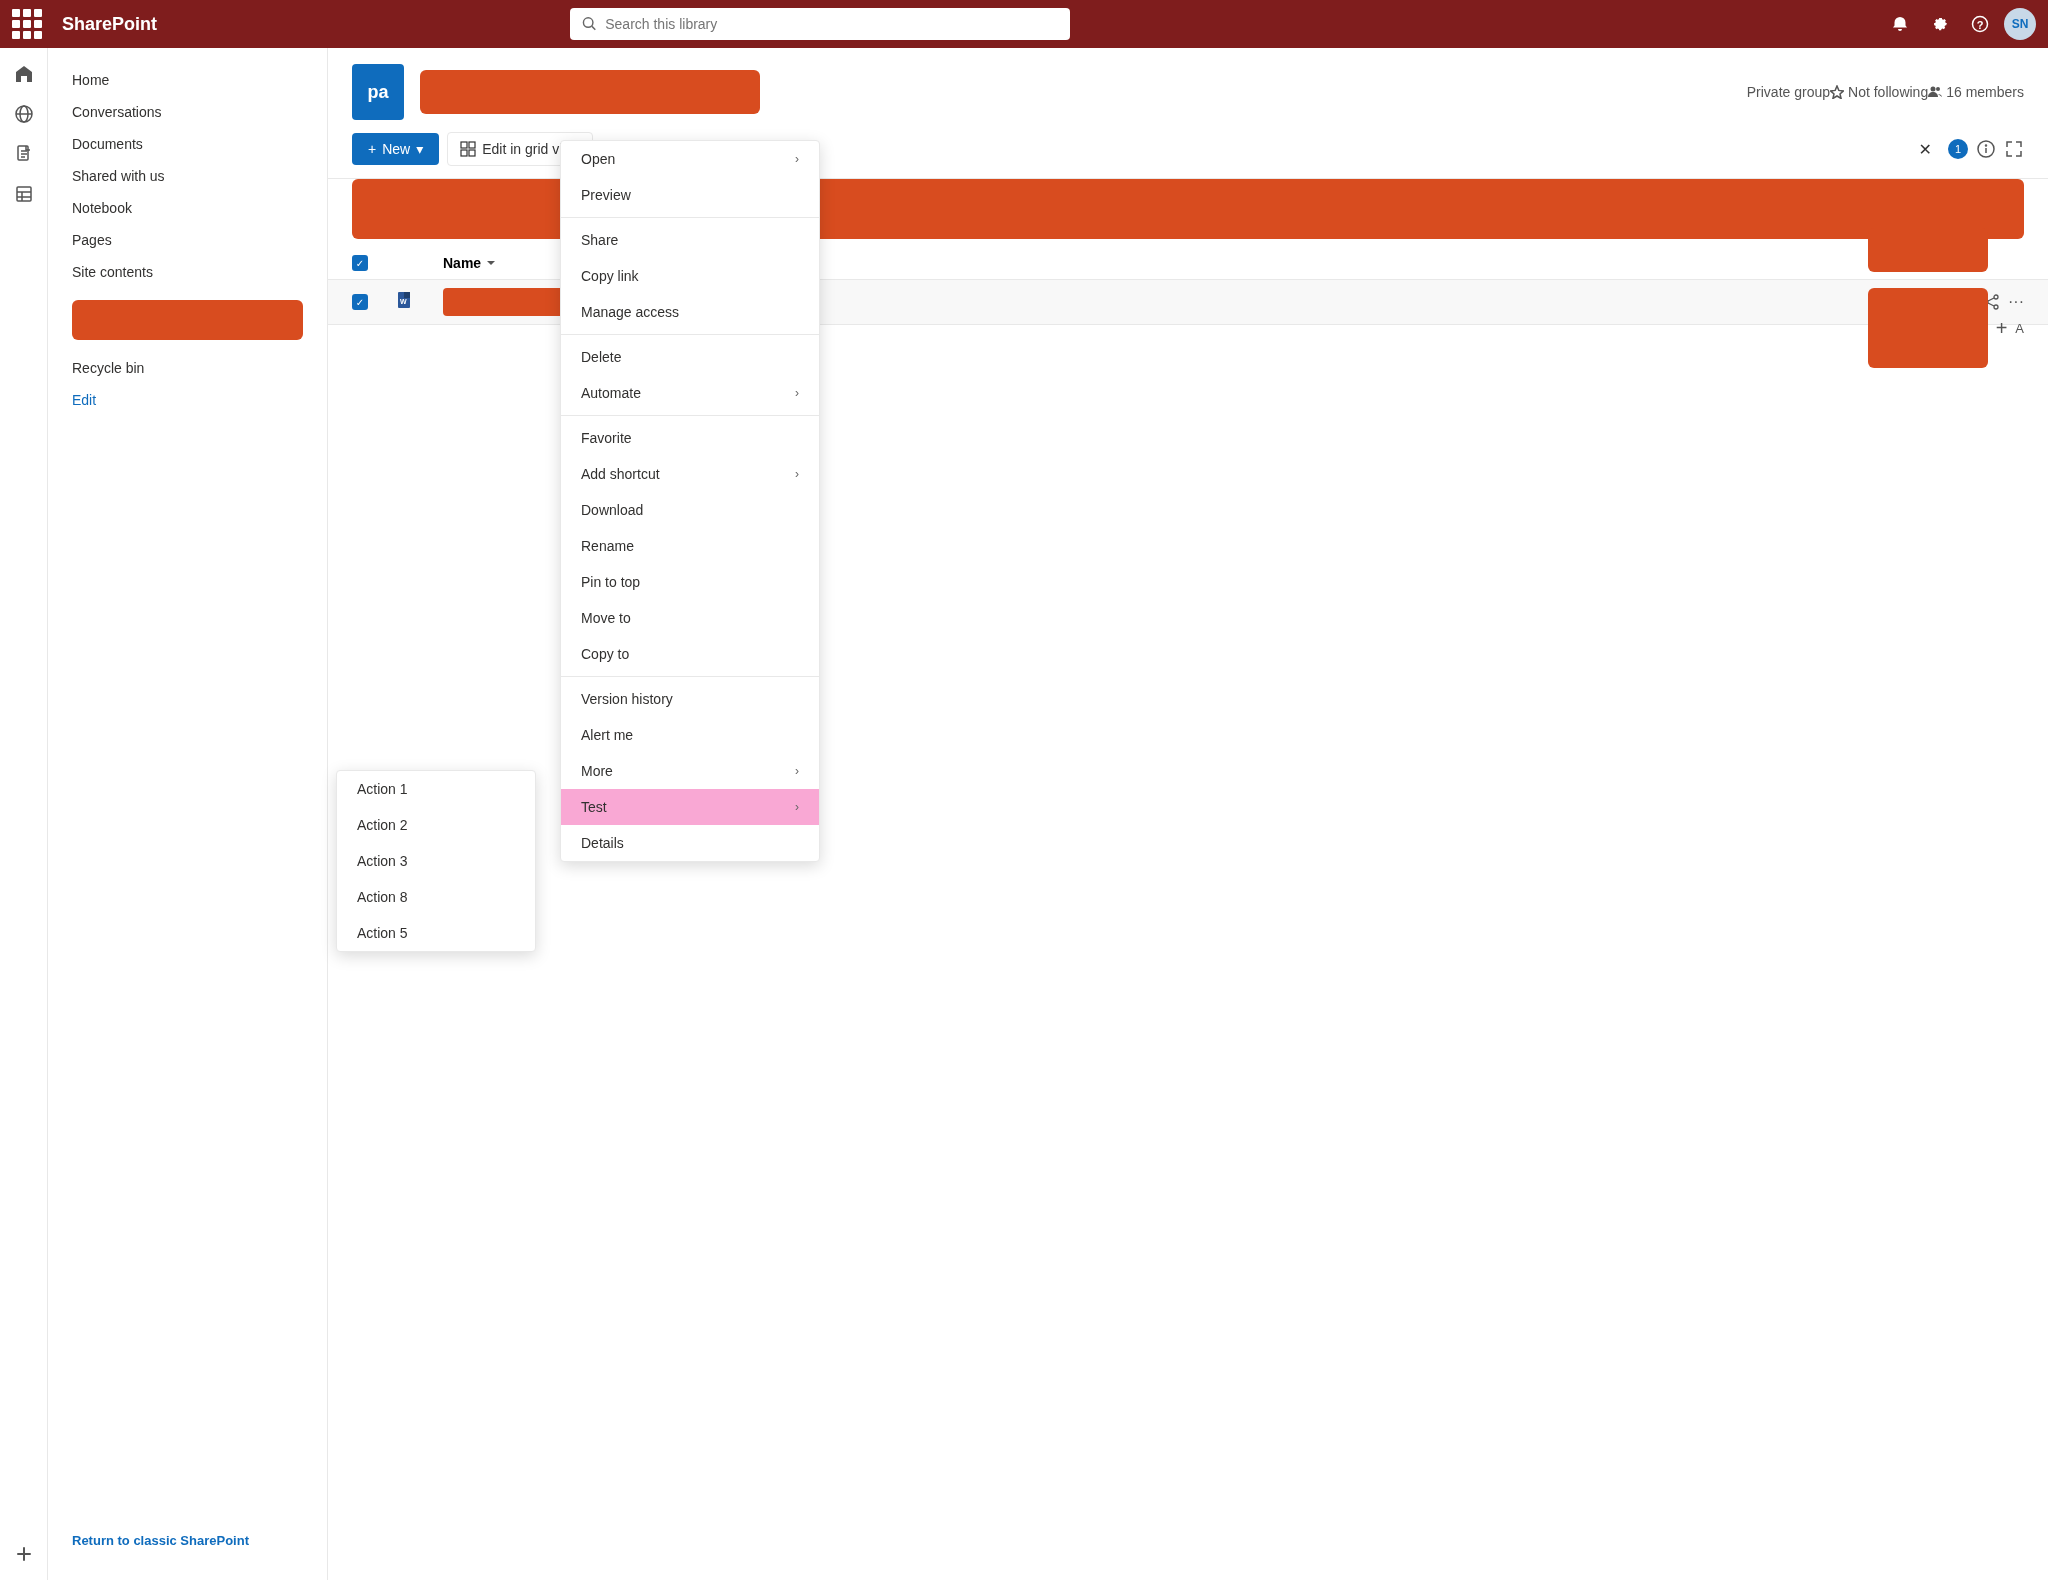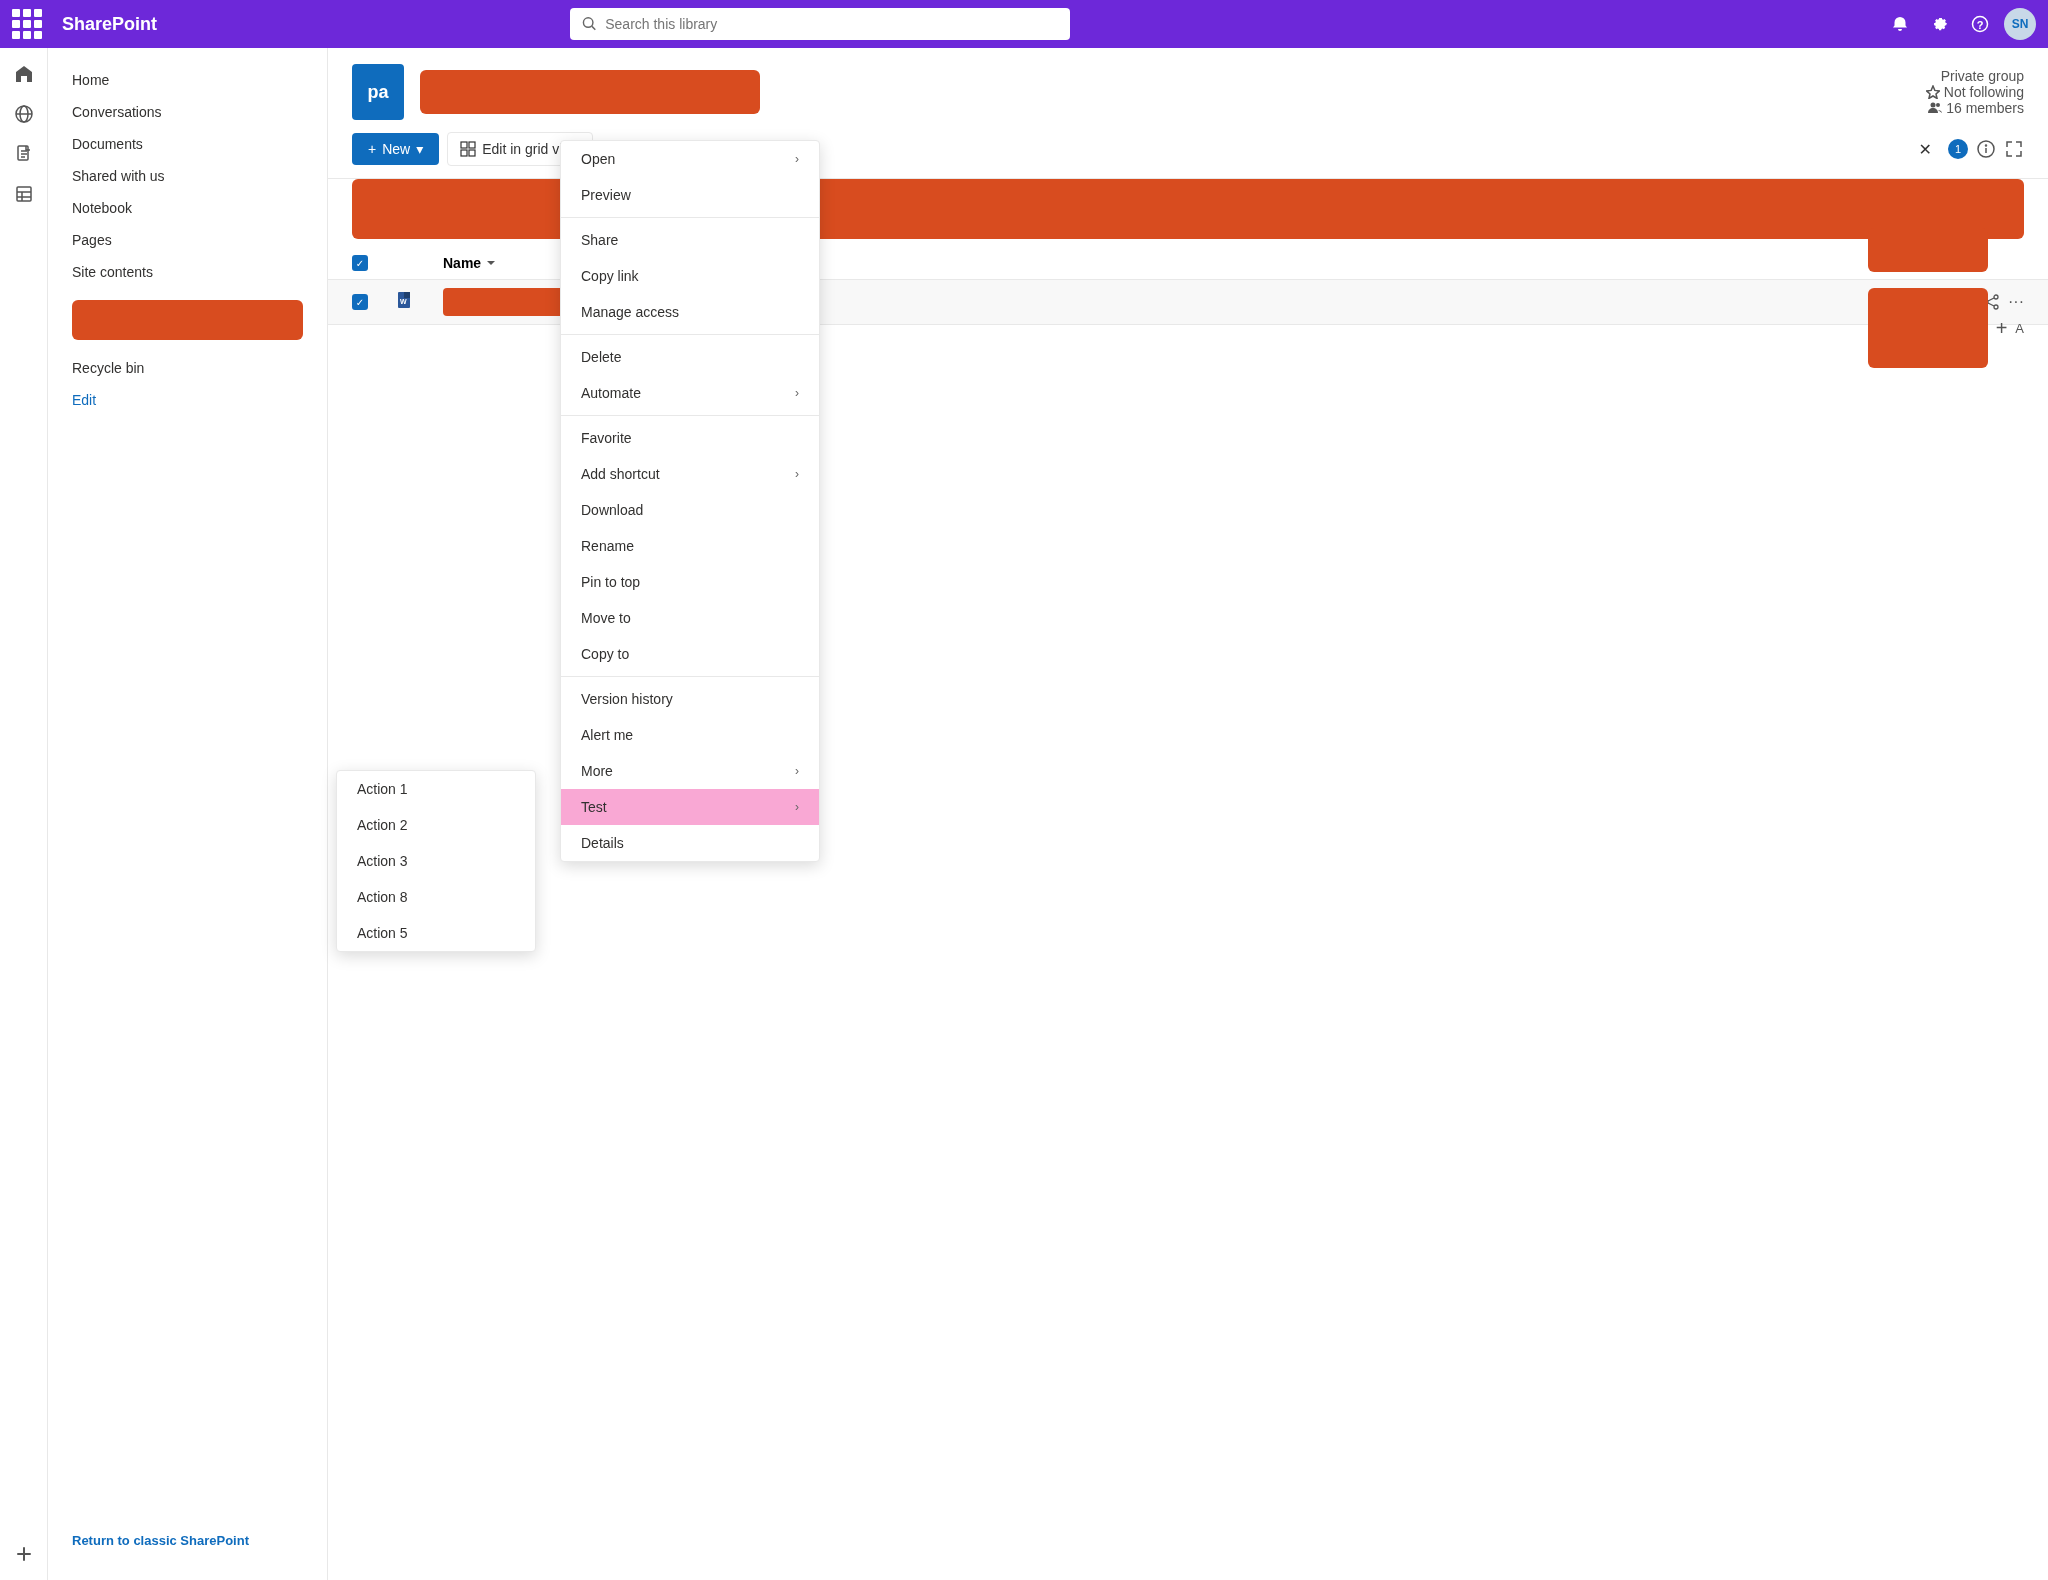--- a/index.html
+++ b/index.html
@@ -1,20 +1,20 @@
 <!DOCTYPE html>
 <html><head>
   <meta charset="utf-8">
   <style>
     * { box-sizing: border-box; margin: 0; padding: 0; }
     body { font-family: 'Segoe UI', Arial, sans-serif; font-size: 14px; background: #f3f2f1; overflow: hidden; }
 
     
     .top-nav {
-      background: #6d28d9;
+      background: #7f1d1d;
       height: 48px;
       display: flex;
       align-items: center;
       padding: 0 12px;
       gap: 12px;
       position: fixed;
       top: 0; left: 0; right: 0;
       z-index: 100;
     }
     .top-nav-grid {
@@ -172,24 +172,23 @@
     }
     .site-title-block {
       background: #d84c1f;
       border-radius: 6px;
       height: 44px;
       width: 340px;
     }
     .site-header-right {
       margin-left: auto;
       display: flex;
-      align-items: flex-end;
+      align-items: flex-start;
       color: #555;
       font-size: 14px;
-      flex-direction: column;
     }
     .site-header-right span { display: flex; align-items: center; gap: 4px; }
 
     
     .toolbar {
       display: flex;
       align-items: center;
       padding: 12px 24px;
       gap: 8px;
       border-bottom: 1px solid #e8e8e8;

